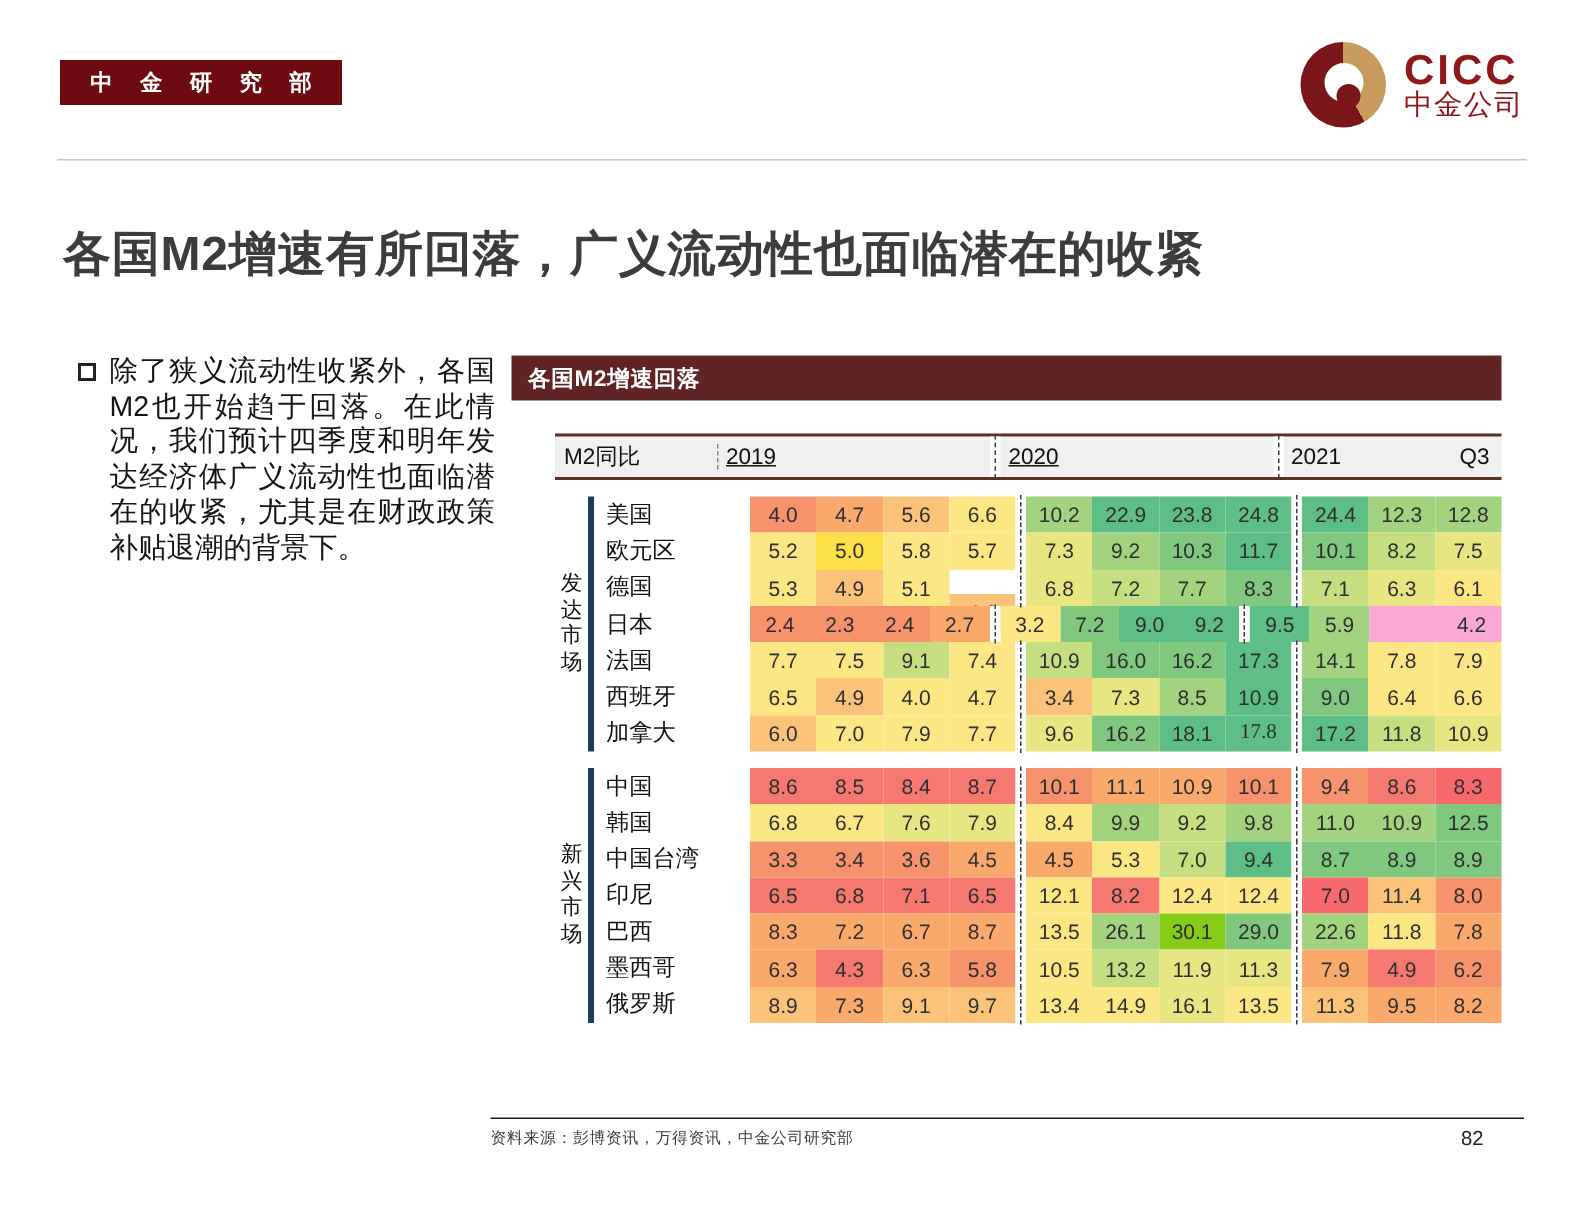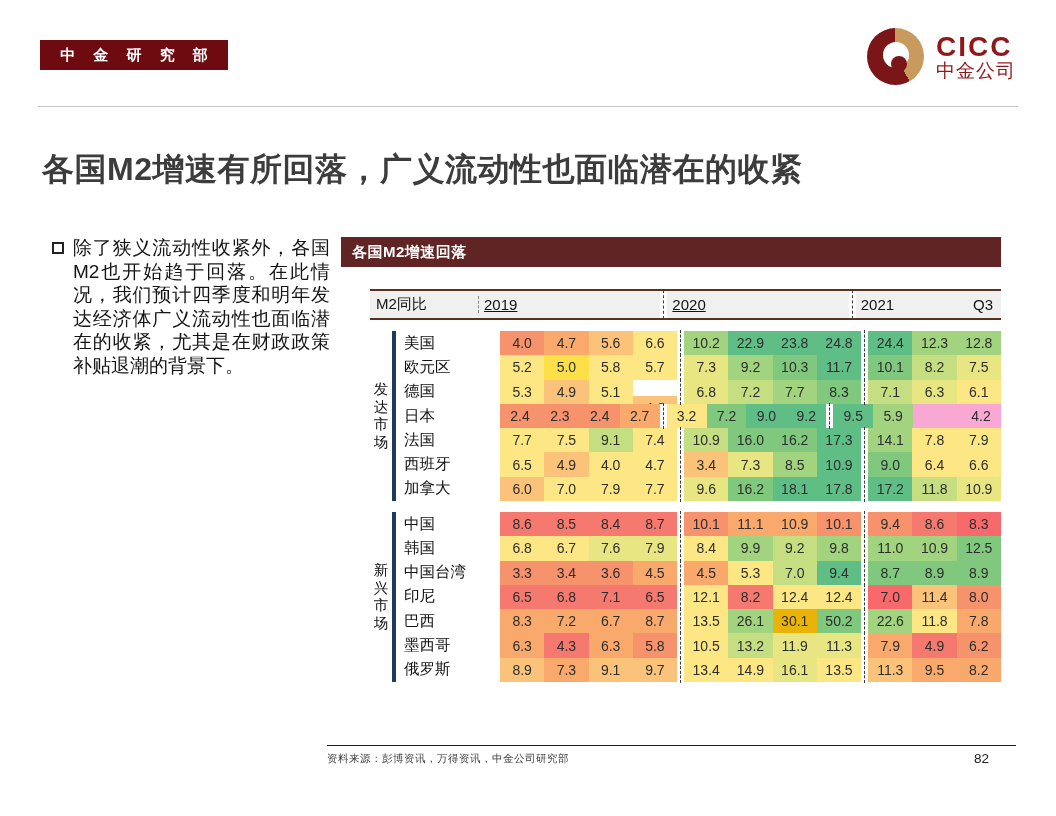--- a/index.html
+++ b/index.html
@@ -210,21 +210,21 @@
             <div class="hm-row">
               <div class="hm-country">加拿大</div>
               <div class="hm-cell" style="background: rgb(251, 194, 122);">6.0</div>
               <div class="hm-cell" style="background: rgb(253, 230, 132);">7.0</div>
               <div class="hm-cell" style="background: rgb(253, 230, 132);">7.9</div>
               <div class="hm-cell" style="background: rgb(253, 230, 132);">7.7</div>
               <div class="hm-vgap"></div>
               <div class="hm-cell" style="background: rgb(231, 230, 131);">9.6</div>
               <div class="hm-cell" style="background: rgb(127, 200, 125);">16.2</div>
               <div class="hm-cell" style="background: rgb(95, 190, 134);">18.1</div>
-              <div class="hm-cell" style="background: rgb(95, 190, 134);">17.8</div>
+              <div class="hm-cell" style="background: rgb(95, 190, 134); font-family: Liberation Serif, serif;">17.8</div>
               <div class="hm-vgap"></div>
               <div class="hm-cell" style="background: rgb(95, 190, 134);">17.2</div>
               <div class="hm-cell" style="background: rgb(198, 222, 130);">11.8</div>
               <div class="hm-cell" style="background: rgb(231, 230, 131);">10.9</div>
             </div>
           </div>
         </div>
         <div class="hm-groupgap"></div>
         <div class="hm-group">
           <div class="hm-glabel">
@@ -301,22 +301,22 @@
             </div>
             <div class="hm-row">
               <div class="hm-country">巴西</div>
               <div class="hm-cell" style="background: rgb(249, 169, 108);">8.3</div>
               <div class="hm-cell" style="background: rgb(249, 169, 108);">7.2</div>
               <div class="hm-cell" style="background: rgb(249, 169, 108);">6.7</div>
               <div class="hm-cell" style="background: rgb(249, 169, 108);">8.7</div>
               <div class="hm-vgap"></div>
               <div class="hm-cell" style="background: rgb(253, 230, 132);">13.5</div>
               <div class="hm-cell" style="background: rgb(162, 211, 127);">26.1</div>
-              <div class="hm-cell" style="background: #eab308;">30.1</div>
-              <div class="hm-cell" style="background: rgb(127, 200, 125);">50.2</div>
+              <div class="hm-cell" style="background: #84cc16;">30.1</div>
+              <div class="hm-cell" style="background: rgb(127, 200, 125);">29.0</div>
               <div class="hm-vgap"></div>
               <div class="hm-cell" style="background: rgb(162, 211, 127);">22.6</div>
               <div class="hm-cell" style="background: rgb(253, 230, 132);">11.8</div>
               <div class="hm-cell" style="background: rgb(249, 169, 108);">7.8</div>
             </div>
             <div class="hm-row">
               <div class="hm-country">墨西哥</div>
               <div class="hm-cell" style="background: rgb(249, 169, 108);">6.3</div>
               <div class="hm-cell" style="background: rgb(245, 121, 111);">4.3</div>
               <div class="hm-cell" style="background: rgb(249, 169, 108);">6.3</div>

